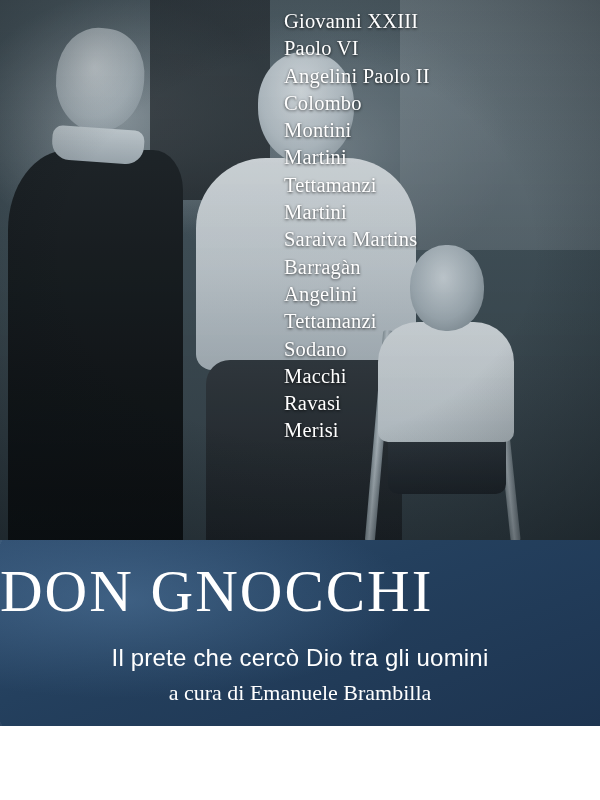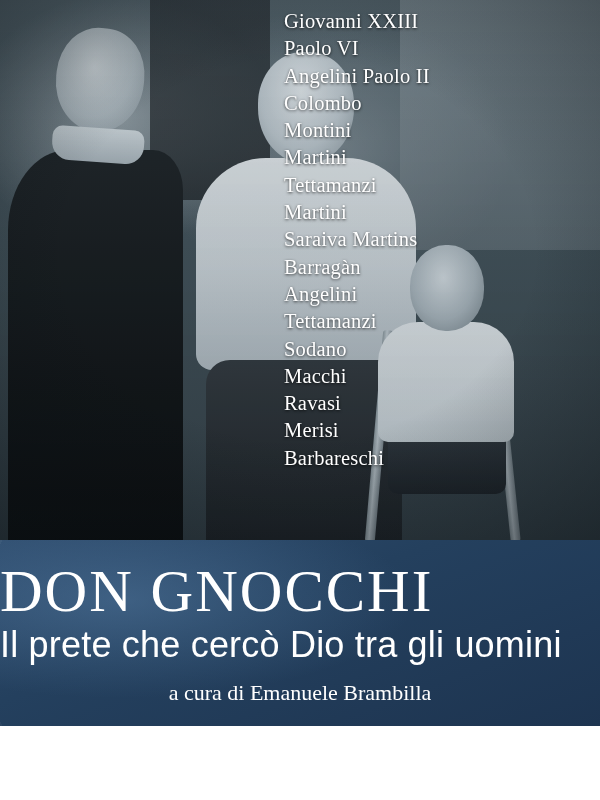--- a/index.html
+++ b/index.html
@@ -173,25 +173,26 @@
     color: #ffffff;
     font-family: "Liberation Serif", serif;
     font-weight: normal;
     font-size: 59px;
     line-height: 62px;
     letter-spacing: 2px;
   }
   .subtitle {
     position: relative;
     z-index: 2;
-    margin: 0;
+    margin: 13px;
     padding-top: 6px;
+    text-align: center;
     color: #ffffff;
     font-family: "Liberation Sans", sans-serif;
-    font-size: 36px;
+    font-size: 24px;
     line-height: 34px;
     letter-spacing: 0.2px;
   }
 
   
   .bottom {
     position: absolute;
     left: 0; top: 726px;
     width: 600px; height: 74px;
     background: #ffffff;
@@ -245,21 +246,20 @@
       <li>Tettamanzi</li>
       <li>Martini</li>
       <li>Saraiva Martins</li>
       <li>Barragàn</li>
       <li>Angelini</li>
       <li>Tettamanzi</li>
       <li>Sodano</li>
       <li>Macchi</li>
       <li>Ravasi</li>
       <li>Merisi</li>
-      <li>Barbareschi</li>
     </ul>
   </div>
 
   <div class="band">
     <h1 class="title">DON GNOCCHI</h1>
     <p class="subtitle">Il prete che cercò Dio tra gli uomini</p>
   </div>
 
   <div class="editor-wrap">
     <span class="editor-txt">a cura di Emanuele Brambilla</span>

